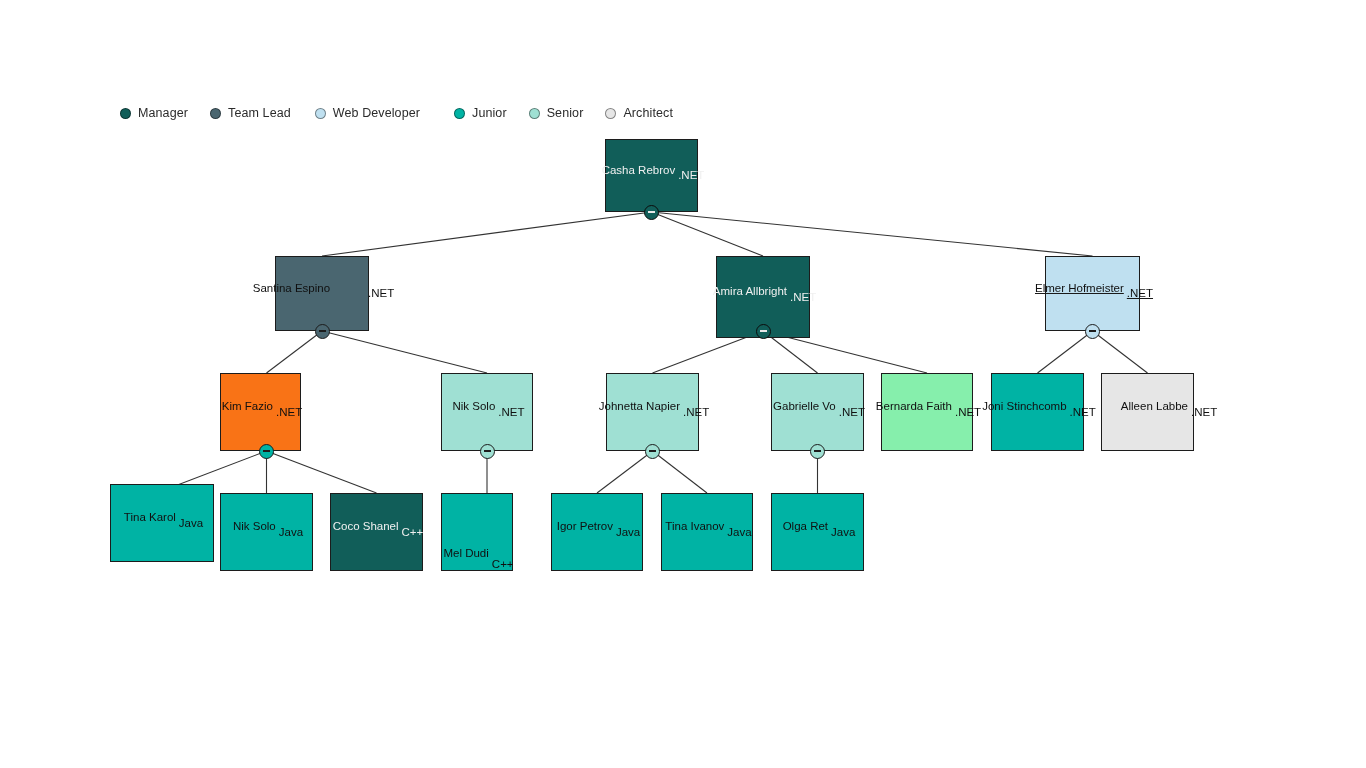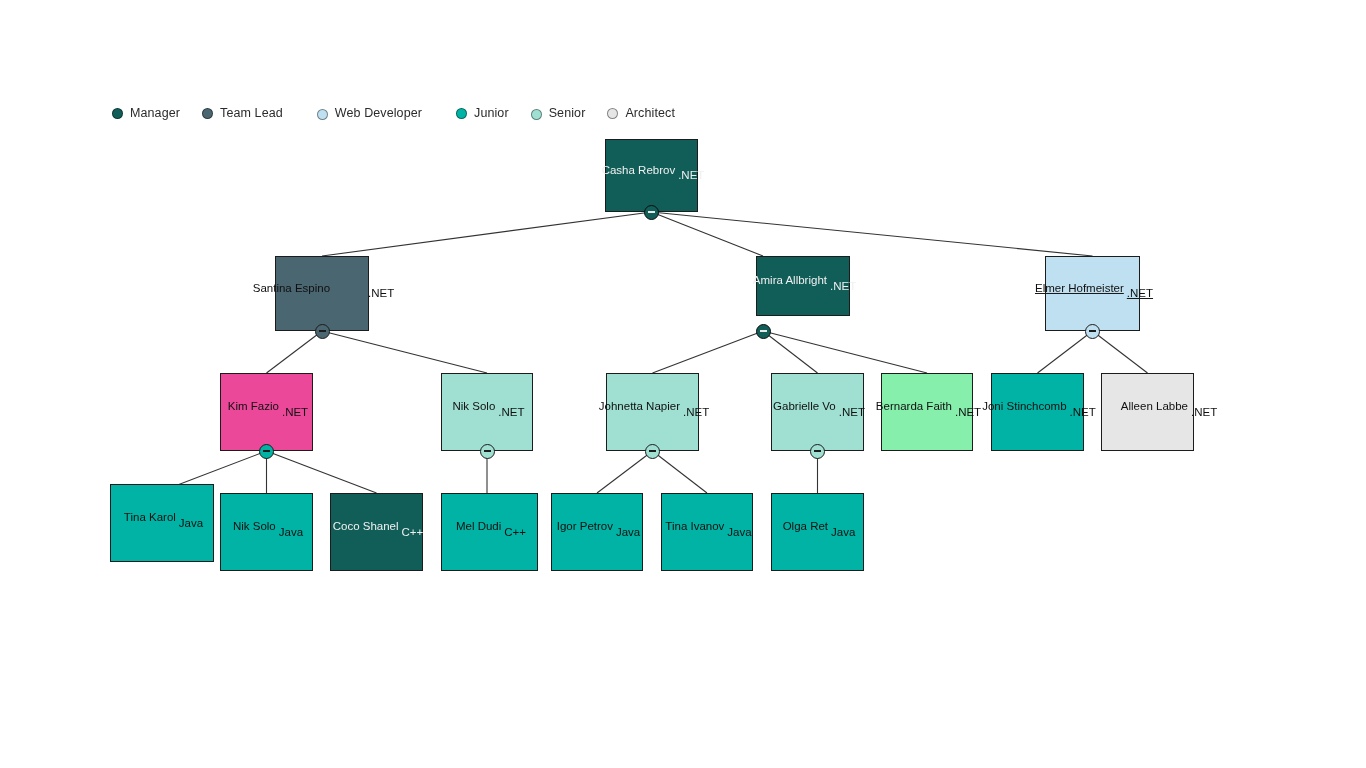--- a/index.html
+++ b/index.html
@@ -106,37 +106,37 @@
     height: 1.6px;
     background: #1c1c1c;
   }
   .toggle.light .toggle-minus { background: #e8e8e8; }
   .toggle.light { border-color: #0c0c0c; }
 </style>
 </head>
 <body>
 
 <div id="legend">
-    <div class="legend-item" style="margin-left: 0px; justify-content: center;">
+    <div class="legend-item" style="margin-left: 8px; justify-content: center;">
       <span class="legend-dot" style="background: rgb(17, 94, 89);"></span>
       <span class="legend-label">Manager</span>
     </div>
     <div class="legend-item" style="margin-left: 22px;">
       <span class="legend-dot" style="background: rgb(74, 102, 112);"></span>
       <span class="legend-label">Team Lead</span>
     </div>
-    <div class="legend-item" style="margin-left: 34px; align-items: flex-end;">
+    <div class="legend-item" style="margin-left: 24px;">
       <span class="legend-dot" style="background: rgb(191, 224, 240);"></span>
       <span class="legend-label">Web Developer</span>
     </div>
     <div class="legend-item" style="margin-left: 34px; justify-content: space-between;">
       <span class="legend-dot" style="background: rgb(0, 179, 164);"></span>
       <span class="legend-label">Junior</span>
     </div>
-    <div class="legend-item" style="margin-left: 22px; align-items: flex-end;">
+    <div class="legend-item" style="margin-left: 22px;">
       <span class="legend-dot" style="background: rgb(159, 224, 211);"></span>
       <span class="legend-label">Senior</span>
     </div>
     <div class="legend-item" style="margin-left: 22px;">
       <span class="legend-dot" style="background: rgb(230, 230, 230);"></span>
       <span class="legend-label">Architect</span>
     </div>
   </div>
 
 <div id="chart">
@@ -166,35 +166,35 @@
     <div class="toggle light" style="left: 644px; top: 204.5px; background: rgb(17, 94, 89);">
       <span class="toggle-minus"></span>
     </div>
     <div class="node dark" style="left: 275px; top: 256px; width: 94px; height: 75px; background: rgb(74, 102, 112); gap: 35px;">
       <div class="node-name">Santina Espino</div>
       <div class="node-tech">.NET</div>
     </div>
     <div class="toggle dark" style="left: 314.5px; top: 323.5px; background: rgb(74, 102, 112);">
       <span class="toggle-minus"></span>
     </div>
-    <div class="node light" style="left: 716px; top: 256px; width: 94px; height: 60px; background: rgb(17, 94, 89); margin-left: 40px;">
+    <div class="node light" style="left: 716px; top: 256px; width: 94px; height: 82px; background: rgb(17, 94, 89);">
       <div class="node-name">Amira Allbright</div>
       <div class="node-tech">.NET</div>
     </div>
     <div class="toggle light" style="left: 755.5px; top: 323.5px; background: rgb(17, 94, 89);">
       <span class="toggle-minus"></span>
     </div>
     <div class="node dark" style="left: 1045px; top: 256px; width: 95px; height: 75px; background: rgb(191, 224, 240); text-decoration: underline;">
       <div class="node-name">Elmer Hofmeister</div>
       <div class="node-tech">.NET</div>
     </div>
     <div class="toggle dark" style="left: 1085px; top: 323.5px; background: rgb(191, 224, 240);">
       <span class="toggle-minus"></span>
     </div>
-    <div class="node dark" style="left: 220px; top: 373px; width: 93px; height: 78px; background: #ec4899;">
+    <div class="node dark" style="left: 220px; top: 373px; width: 81px; height: 78px; background: #f97316;">
       <div class="node-name">Kim Fazio</div>
       <div class="node-tech">.NET</div>
     </div>
     <div class="toggle dark" style="left: 259px; top: 443.5px; background: rgb(0, 179, 164);">
       <span class="toggle-minus"></span>
     </div>
     <div class="node dark" style="left: 441px; top: 373px; width: 92px; height: 78px; background: rgb(159, 224, 211);">
       <div class="node-name">Nik Solo</div>
       <div class="node-tech">.NET</div>
     </div>
@@ -232,21 +232,21 @@
       <div class="node-tech">Java</div>
     </div>
     <div class="node dark" style="left: 220px; top: 493px; width: 93px; height: 78px; background: rgb(0, 179, 164);">
       <div class="node-name">Nik Solo</div>
       <div class="node-tech">Java</div>
     </div>
     <div class="node light" style="left: 330px; top: 493px; width: 93px; height: 78px; background: rgb(17, 94, 89); justify-content: center;">
       <div class="node-name">Coco Shanel</div>
       <div class="node-tech">C++</div>
     </div>
-    <div class="node dark" style="left: 441px; top: 493px; width: 97px; height: 78px; background: rgb(0, 179, 164);">
+    <div class="node dark" style="left: 441px; top: 493px; width: 72px; height: 78px; background: rgb(0, 179, 164); align-items: flex-end;">
       <div class="node-name">Mel Dudi</div>
       <div class="node-tech">C++</div>
     </div>
     <div class="node dark" style="left: 551px; top: 493px; width: 92px; height: 78px; background: rgb(0, 179, 164);">
       <div class="node-name">Igor Petrov</div>
       <div class="node-tech">Java</div>
     </div>
     <div class="node dark" style="left: 661px; top: 493px; width: 92px; height: 78px; background: rgb(0, 179, 164);">
       <div class="node-name">Tina Ivanov</div>
       <div class="node-tech">Java</div>

